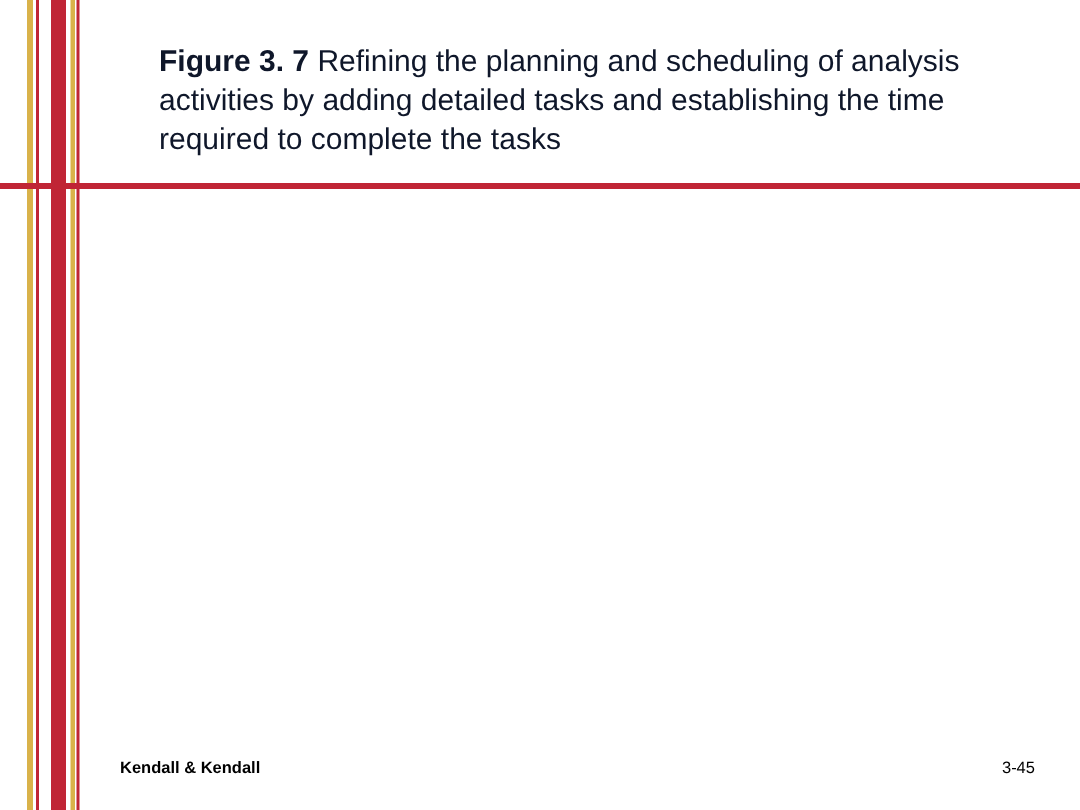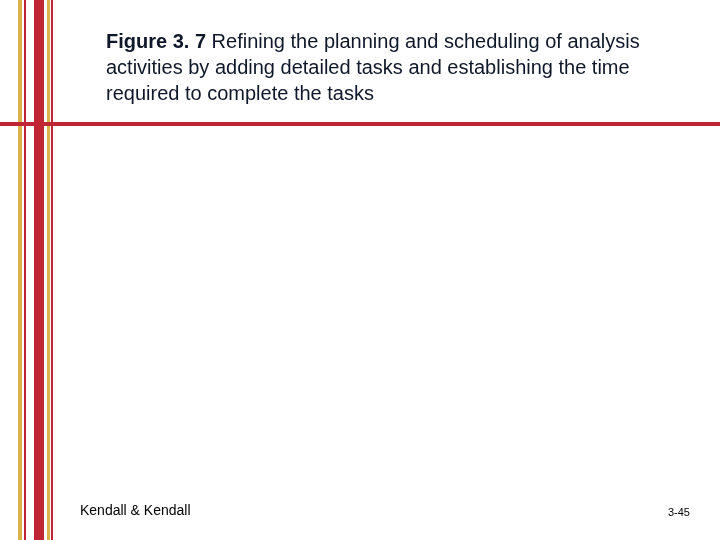--- a/index.html
+++ b/index.html
@@ -37,22 +37,23 @@
     left: 0;
     right: 0;
     top: 122px;
     height: 4px;
     background: #c02535;
   }
   .footer-left {
     position: absolute;
     left: 80px;
     bottom: 22px;
-    font-size: 14px;
+    font-size: 11px;
     color: #000;
+    font-weight: bold;
   }
   .footer-right {
     position: absolute;
     right: 30px;
     bottom: 22px;
     font-size: 11px;
     color: #000;
     margin-top: 25px;
   }
 </style>

